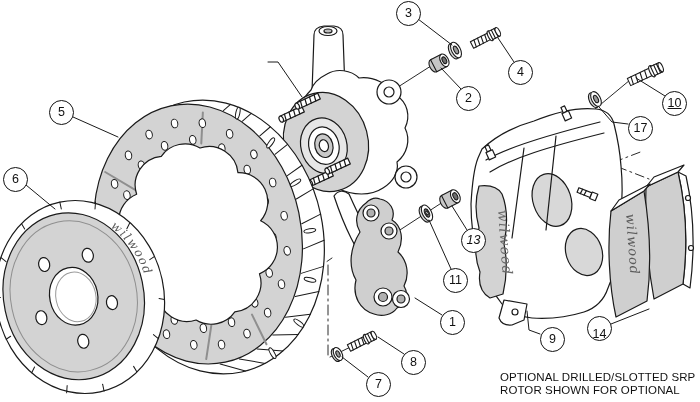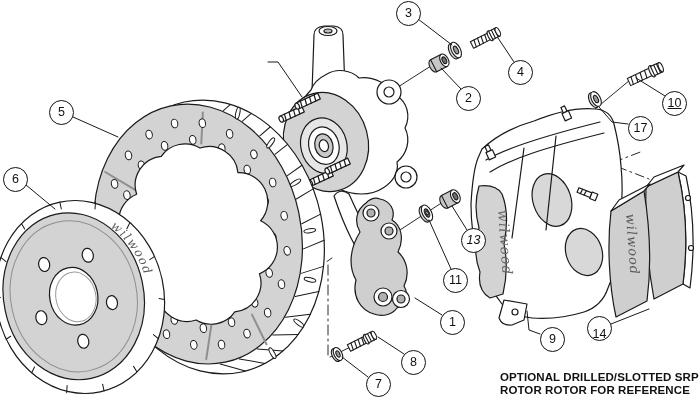--- a/index.html
+++ b/index.html
@@ -434,18 +434,18 @@
   <div class="callout" style="left:443px;top:268px;">
       <span>11</span>
     </div>
   <div class="callout" style="left:461px;top:228px;font-style:italic;">
       <span>13</span>
     </div>
   <div class="callout" style="left:587px;top:316px;align-items:flex-end;">
       <span>14</span>
     </div>
 
-  <div class="diagram-label" style="left:500px;top:371px;font-weight:bold;">
+  <div class="diagram-label" style="left:500px;top:371px;">
     <div>OPTIONAL DRILLED/SLOTTED SRP</div>
-    <div>ROTOR ROTOR FOR REFERENCE</div>
+    <div>ROTOR SHOWN FOR OPTIONAL</div>
   </div>
 
 </div>
 
 </body></html>

